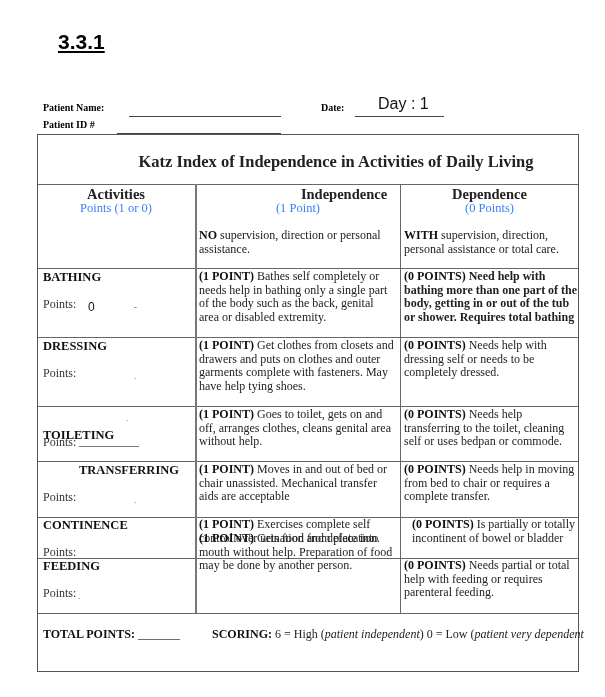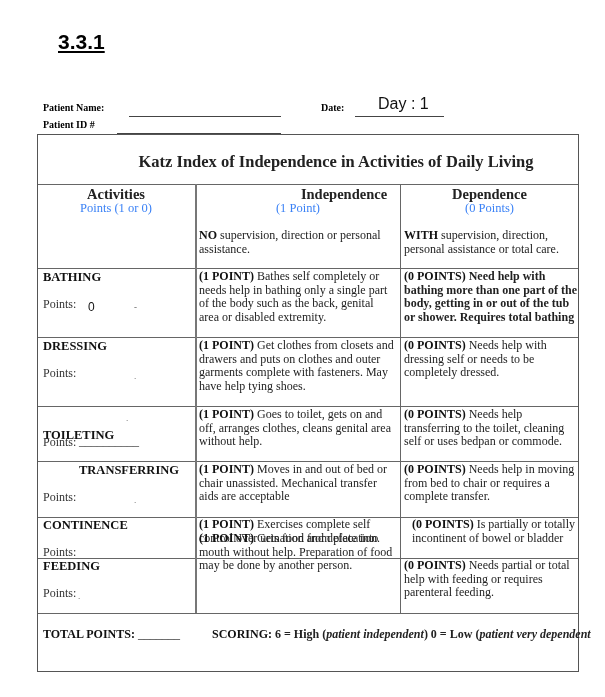--- a/index.html
+++ b/index.html
@@ -104,13 +104,13 @@
 <div class="abs cell" style="left:412px; top:518px; width:174px;"><b>(0 POINTS)</b><span>  Is partially or totally incontinent of bowel or bladder</span></div>
 
 <div class="abs act-name" style="left:43px; top:559px;">FEEDING</div>
 <div class="abs pts" style="left:43px; top:586px;">Points:</div>
 <div class="abs pts-val" style="left:88px; top:586px;"></div>
 <div class="abs tiny-dash" style="left:78px; top:591px;">.</div>
 <div class="abs cell" style="left:199px; top:532px; width:196px;"><b>(1 POINT)</b><span>  Gets food from plate into mouth without help. Preparation of food may be done by another person.</span></div>
 <div class="abs cell" style="left:404px; top:559px; width:174px;"><b>(0 POINTS)</b><span>  Needs partial or total help with feeding or requires parenteral feeding.</span></div>
 
 <div class="abs footer" style="left:43px; top:627px;"><b>TOTAL POINTS:</b> <span>_______</span></div>
-<div class="abs footer" style="left:212px; top:627px;font-weight:bold;"><b>SCORING:</b><span>  6 = High (</span><i>patient independent</i><span>)   0 = Low (</span><i>patient very dependent</i></div>
+<div class="abs footer" style="left:212px; top:627px;"><b>SCORING:</b><span>  6 = High (</span><i>patient independent</i><span>)   0 = Low (</span><i>patient very dependent</i></div>
 
 </body></html>

